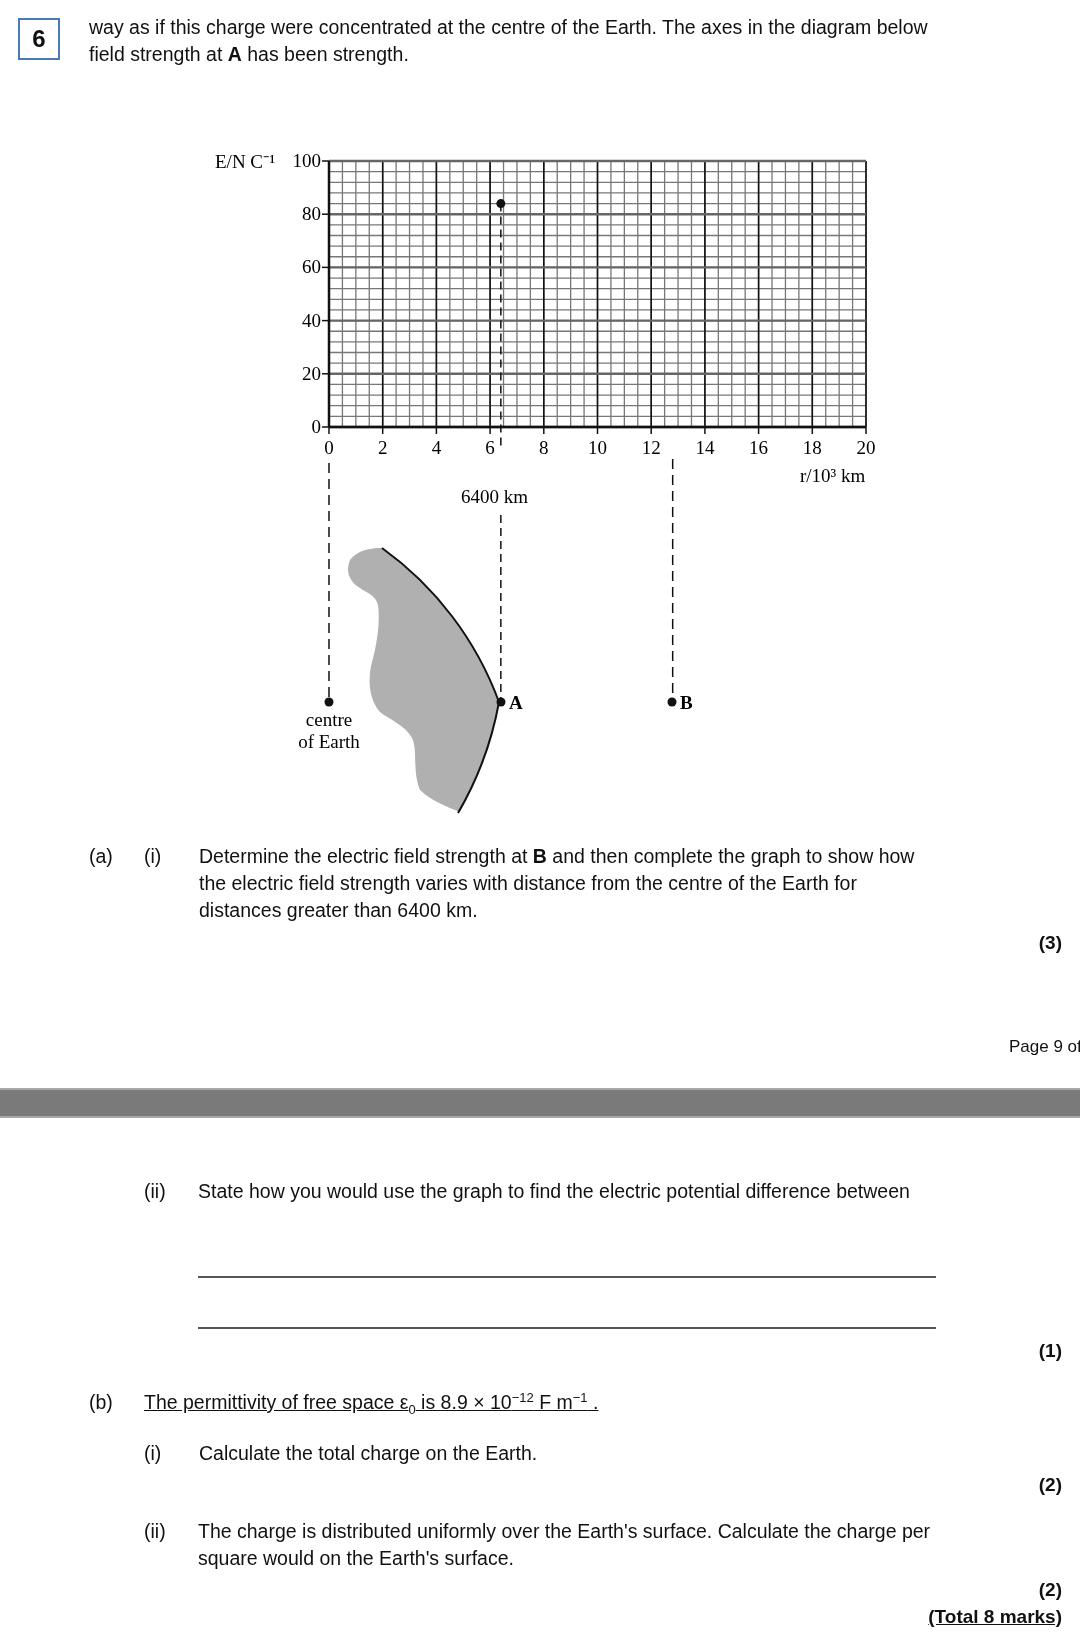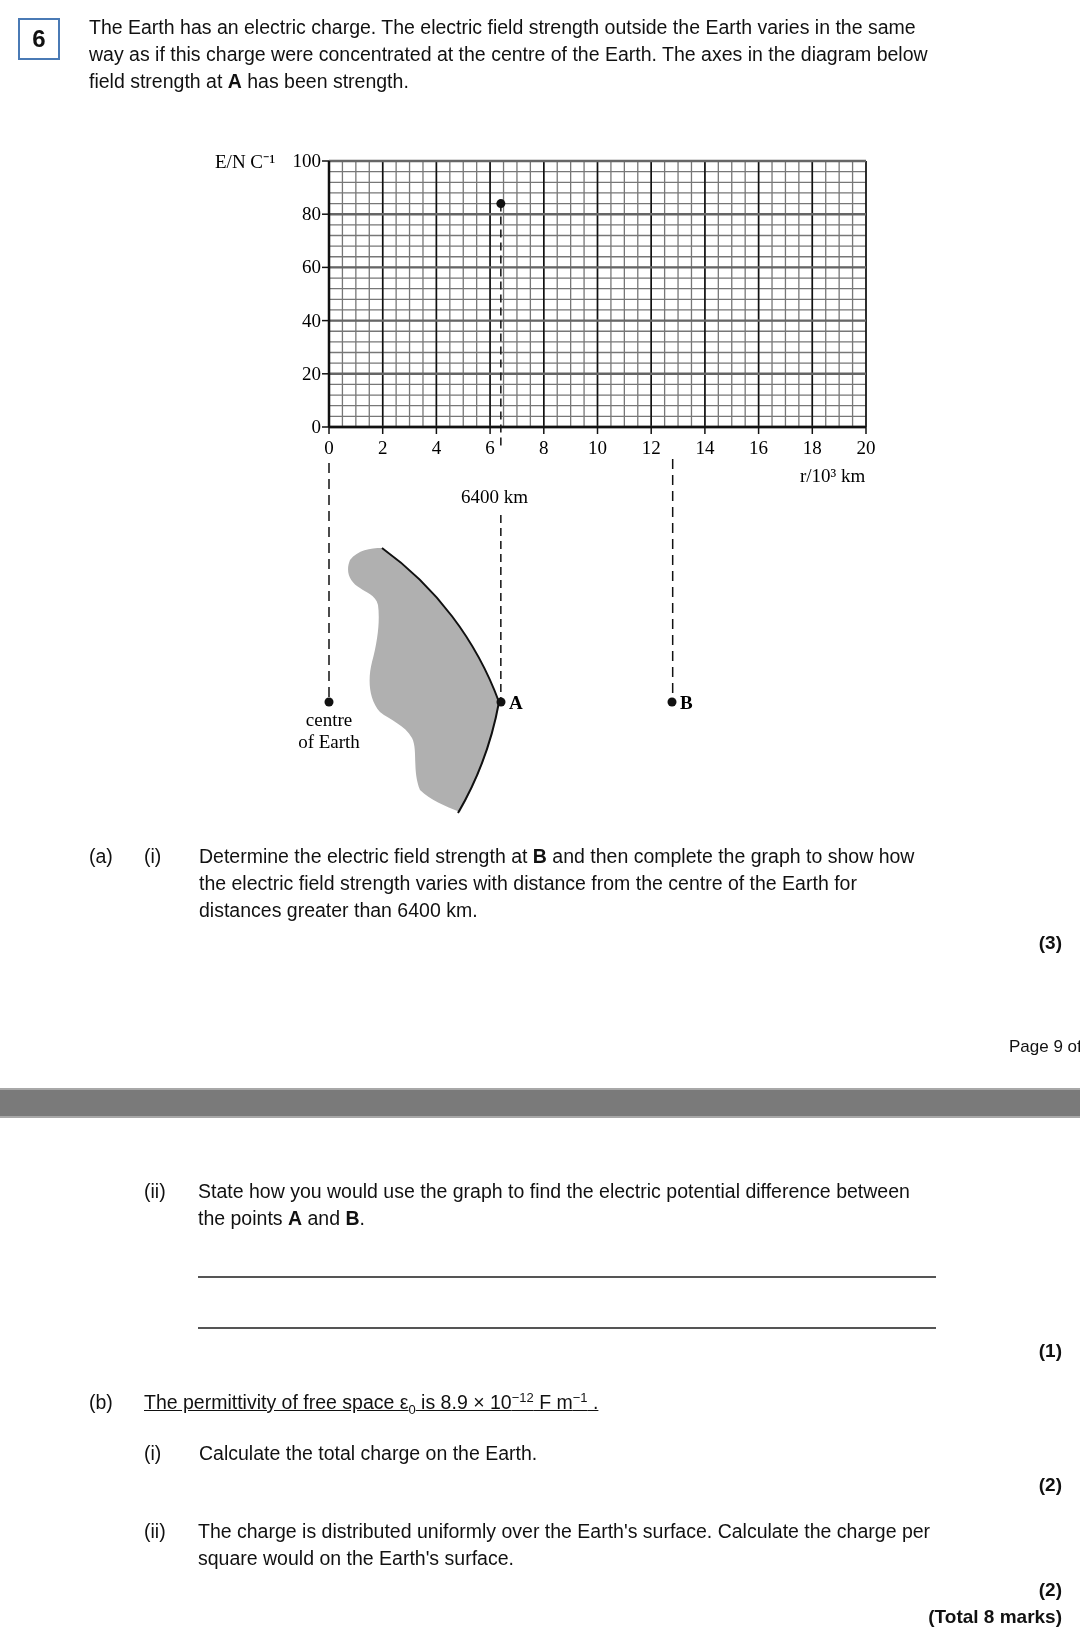--- a/index.html
+++ b/index.html
@@ -18,21 +18,20 @@
   .sup { font-size:13px; vertical-align:super; line-height:0; }
   .sub { font-size:13px; vertical-align:sub; line-height:0; }
   svg text { font-family:"Liberation Serif", serif; }
 </style>
 </head>
 <body>
 
 <div class="abs qnum">6</div>
 
 <div class="abs para" style="left:89px; top:14px; width:980px;">
-  <div>The Earth has an electric charge. The electric field strength outside the Earth varies in the same</div>
   <div>way as if this charge were concentrated at the centre of the Earth. The axes in the diagram below</div>
   <div><span>field strength at </span><b>A</b><span> has been strength.</span></div>
 </div>
 
 <svg class="abs" style="left:0; top:0;" width="1080" height="830">
   <g id="minor-grid">
       <line x1="329" x2="329" y1="427" y2="161" stroke="#777" stroke-width="1.3"></line>
       <line x1="342.425" x2="342.425" y1="427" y2="161" stroke="#777" stroke-width="1.3"></line>
       <line x1="355.85" x2="355.85" y1="427" y2="161" stroke="#777" stroke-width="1.3"></line>
       <line x1="369.275" x2="369.275" y1="427" y2="161" stroke="#777" stroke-width="1.3"></line>
@@ -199,32 +198,31 @@
 </div>
 <div class="abs marks" style="top:932px;">(3)</div>
 
 <div class="abs" style="left:1009px; top:1037px; font-size:17px; white-space:nowrap;">Page 9 of</div>
 
 <div class="abs divider"></div>
 
 <div class="abs para" style="left:144px; top:1178px;">(ii)</div>
 <div class="abs para" style="left:198px; top:1178px; width:820px;">
   <div>State how you would use the graph to find the electric potential difference between</div>
-  <div><span>the points </span><b>A</b><span> and </span><b>B</b><span>.</span></div>
 </div>
 <div class="abs ansline" style="top:1276px;"></div>
 <div class="abs ansline" style="top:1327px;"></div>
 <div class="abs marks" style="top:1340px;">(1)</div>
 
 <div class="abs para" style="left:89px; top:1389px;">(b)</div>
 <div class="abs para" style="left:144px; top:1389px; width:860px;text-decoration:underline;"><span>The permittivity of free space ε</span><span class="sub">0</span><span> is 8.9 × 10</span><span class="sup">−12</span><span> F m</span><span class="sup">−1</span><span> .</span></div>
 
 <div class="abs para" style="left:144px; top:1440px;">(i)</div>
 <div class="abs para" style="left:199px; top:1440px;">Calculate the total charge on the Earth.</div>
 <div class="abs marks" style="top:1474px;">(2)</div>
 
 <div class="abs para" style="left:144px; top:1518px;">(ii)</div>
 <div class="abs para" style="left:198px; top:1518px; width:840px;">
   <div>The charge is distributed uniformly over the Earth's surface. Calculate the charge per</div>
   <div>square would on the Earth's surface.</div>
 </div>
 <div class="abs marks" style="top:1579px;">(2)</div>
-<div class="abs marks" style="top:1606px;">(Total 8 marks)</div>
+<div class="abs marks" style="top:1606px;text-decoration:underline;">(Total 8 marks)</div>
 
 </body></html>

